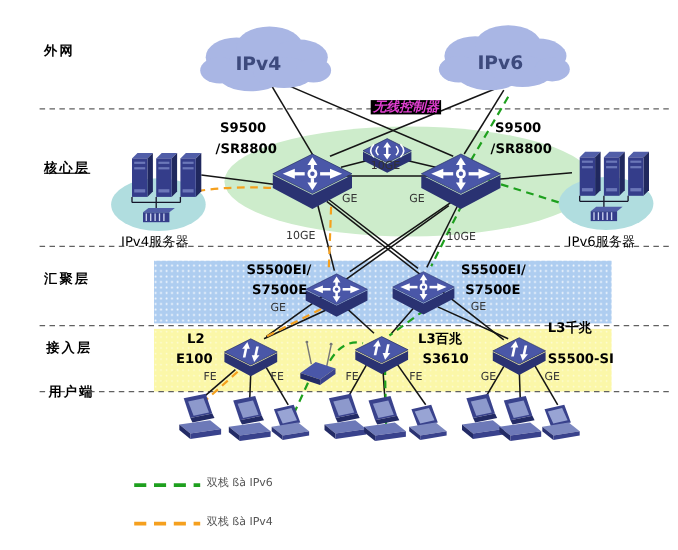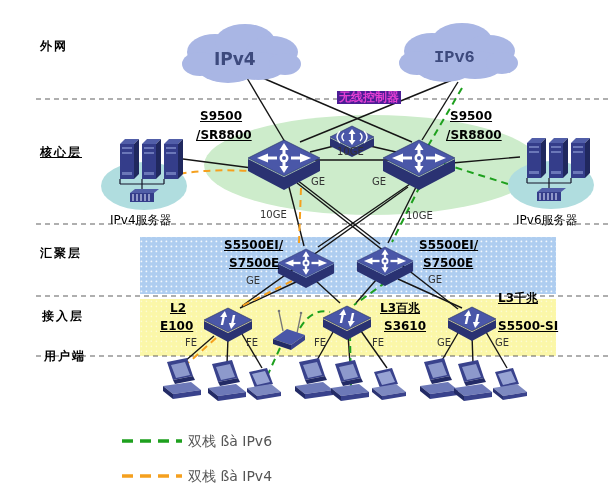--- a/index.html
+++ b/index.html
@@ -1,26 +1,26 @@
 <!DOCTYPE html>
 <html style="--cloud-fill: #a9b6e4; --cloud-text: #3d4a7d; --core-ellipse: #cdeccb; --server-ellipse: #b0dddf; --agg-band: #aecdf0; --access-band: #fbf7a8; --device-top: #4a57a8; --device-side: #2a3272; --link: #151515; --ipv6-path: #1ea01e; --ipv4-path: #f5a01e; --separator: #606060; --controller-label: #e23fd2; --label-text: #000000; --link-label-text: #333333; --legend-text: #555555;"><head>
 <meta charset="utf-8">
 <style>
   html,body{margin:0;padding:0;background:#fff;}
   .stage{position:relative;width:616px;height:500px;background:#fff;overflow:hidden;
          font-family:"DejaVu Sans",sans-serif;}
   .stage svg{position:absolute;left:0;top:0;}
   .lbl{position:absolute;color:var(--label-text);white-space:nowrap;line-height:1.1;}
   .layer-lbl{font-size:12px;font-weight:bold;letter-spacing:2px;}
-  .model-lbl{font-size:12px;font-weight:bold;text-decoration:underline;}
+  .model-lbl{font-size:12px;font-weight:bold;}
   .link-lbl{font-size:10px;color:var(--link-label-text);}
   .cloud-lbl{font-size:17px;font-weight:bold;color:var(--cloud-text);}
   .srv-lbl{font-size:12px;color:var(--label-text);margin-top:11px;}
-  .controller-lbl{font-size:12px;font-weight:bold;color:var(--controller-label);background:#4c1d95;padding:0 2px;}
-  .legend-lbl{font-size:14px;color:var(--legend-text);}
+  .controller-lbl{font-size:12px;font-weight:bold;color:var(--controller-label);background:#000000;padding:0 2px;font-style:italic;}
+  .legend-lbl{font-size:10px;color:var(--legend-text);}
   .ctr{text-align:left;}
   
   .cloud-fill{fill:var(--cloud-fill);}
   .core-ellipse{fill:var(--core-ellipse);}
   .srv-ellipse{fill:var(--server-ellipse);}
   .dev-top{fill:var(--device-top);stroke:#1f2860;stroke-width:.6;}
   .dev-side{fill:var(--device-side);}
   .blk{stroke:var(--link);stroke-width:1.4;fill:none;}
   .g-dash{stroke:var(--ipv6-path);stroke-width:2;fill:none;stroke-dasharray:7 5;}
   .o-dash{stroke:var(--ipv4-path);stroke-width:2;fill:none;stroke-dasharray:7 5;}
@@ -235,21 +235,21 @@
   <line x1="122" y1="476" x2="182" y2="476" stroke="var(--ipv4-path)" stroke-width="3.5" stroke-dasharray="11 7"></line>
 </svg>
 
 <div class="lbl layer-lbl" style="left:40px;top:40px;">外网</div>
 <div class="lbl layer-lbl" style="left:40px;top:146px;text-decoration:underline;">核心层</div>
 <div class="lbl layer-lbl" style="left:40px;top:247px;">汇聚层</div>
 <div class="lbl layer-lbl" style="left:42px;top:310px;">接入层</div>
 <div class="lbl layer-lbl" style="left:44px;top:350px;">用户端</div>
 
 <div class="lbl cloud-lbl ctr" style="left:214px;top:50px;width:60px;">IPv4</div>
-<div class="lbl cloud-lbl ctr" style="left:434px;top:49px;width:60px;font-family:Liberation Mono, monospace;">IPv6</div>
+<div class="lbl cloud-lbl ctr" style="left:434px;top:49px;width:60px;">IPv6</div>
 
 <div class="lbl controller-lbl" style="left:337px;top:91px;">无线控制器</div>
 
 <div class="lbl model-lbl ctr" style="left:200px;top:110px;width:60px;">S9500</div>
 <div class="lbl model-lbl ctr" style="left:196px;top:129px;width:64px;">/SR8800</div>
 <div class="lbl model-lbl" style="left:450px;top:110px;">S9500</div>
 <div class="lbl model-lbl" style="left:446px;top:129px;">/SR8800</div>
 
 <div class="lbl link-lbl" style="left:337px;top:146px;">10GE</div>
 <div class="lbl link-lbl" style="left:311px;top:176px;">GE</div>

